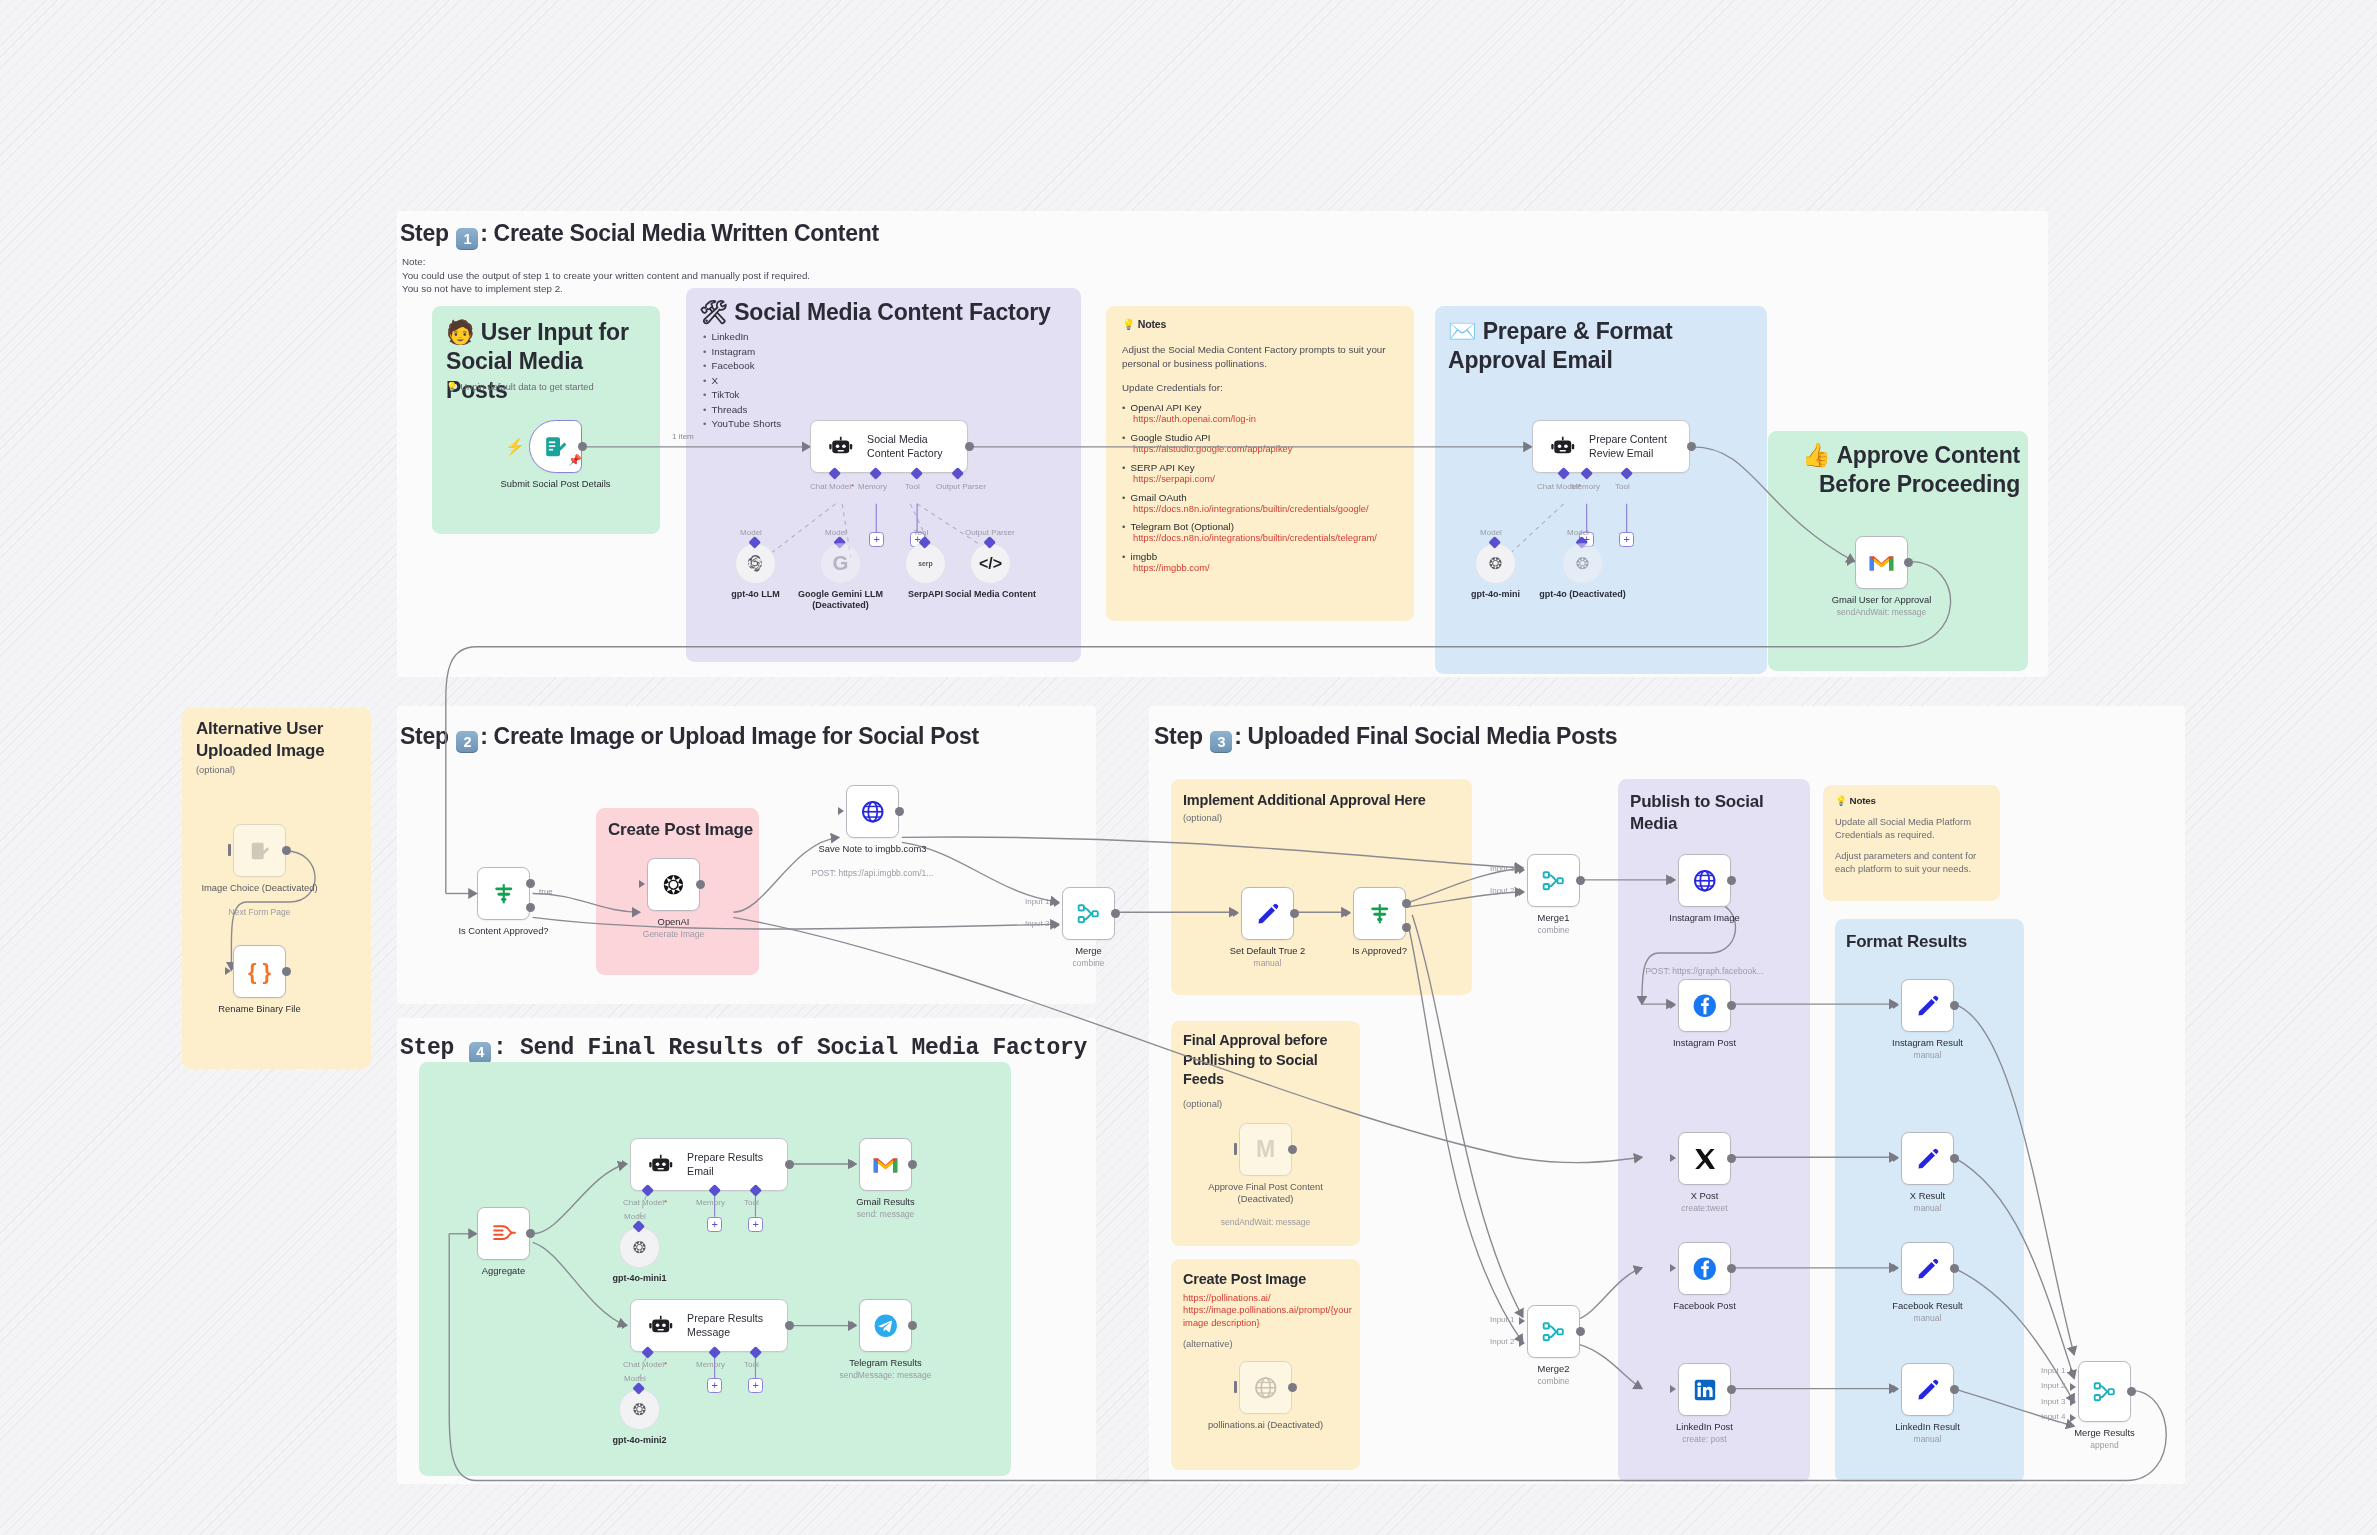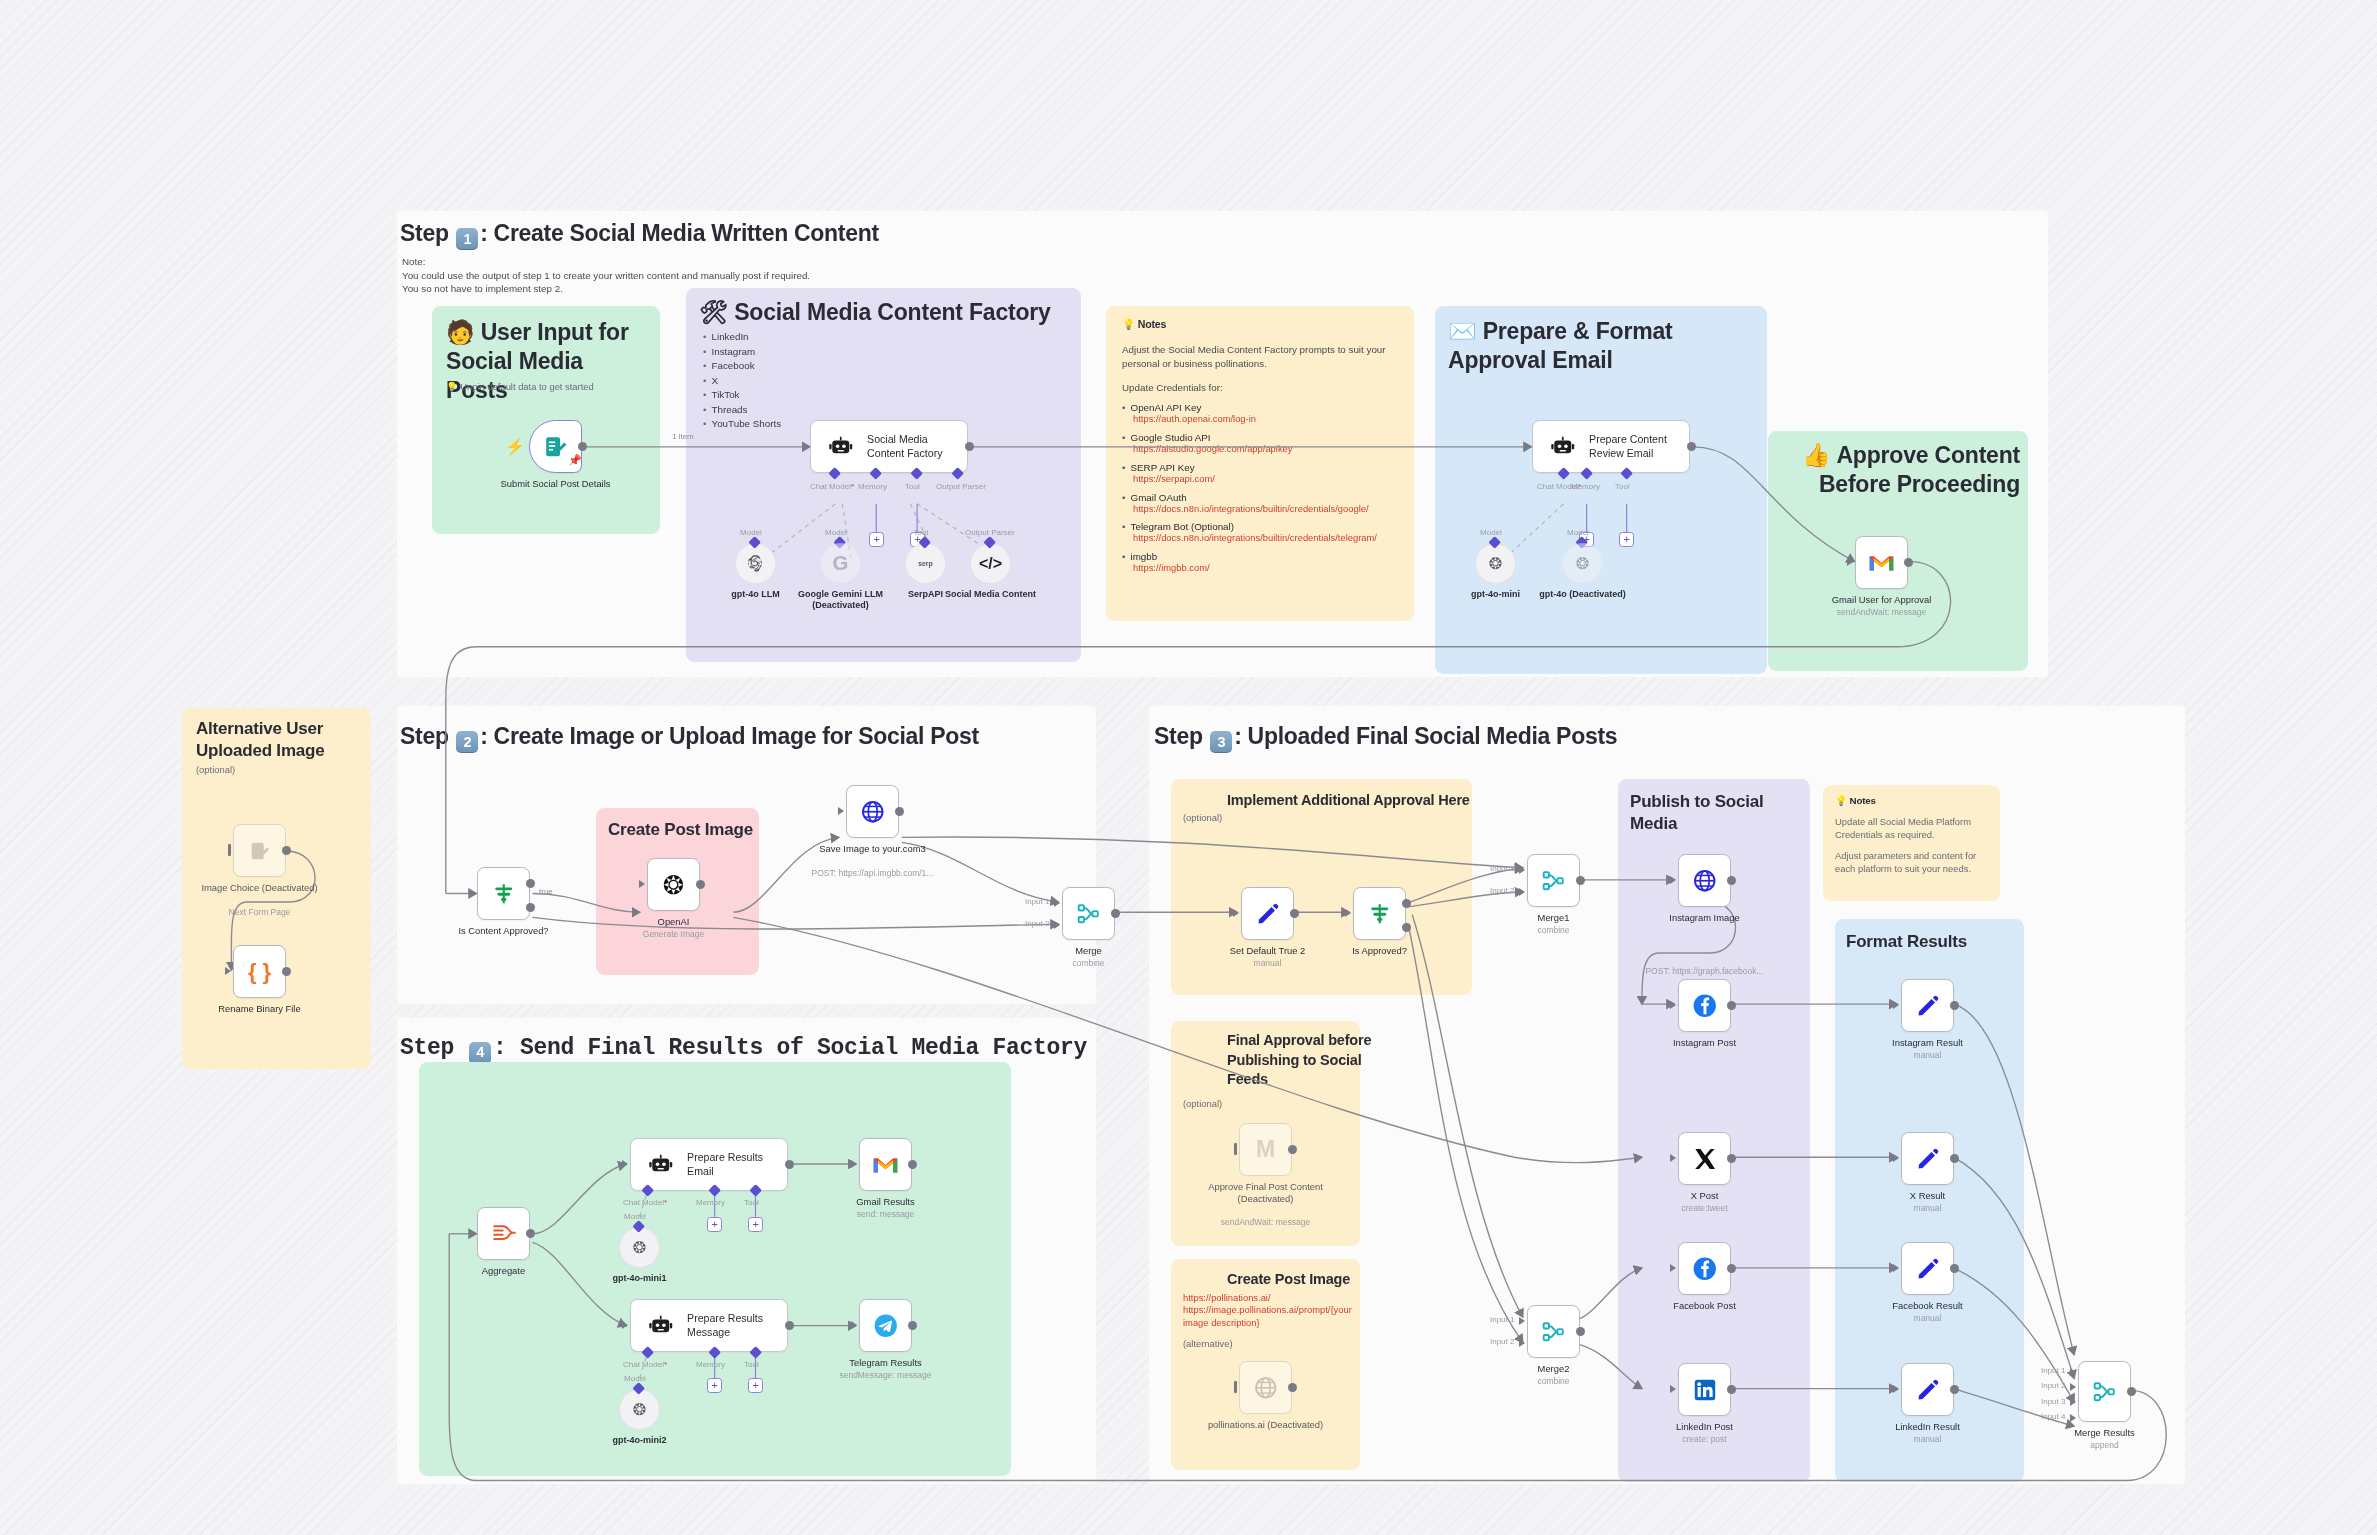--- a/index.html
+++ b/index.html
@@ -32,21 +32,21 @@
   .sticky.blue    { background: #d6e8f8; }
   .sticky.lblue   { background: #d7e9f7; }
   .sticky.pink    { background: #fbd5d9; }
   .sticky.lpurple { background: #e4e1f5; }
 
   .sticky-title {
     font-weight: bold; color: #2b2b35; letter-spacing: -0.2px;
   }
   .big-title   { font-size: 23px; line-height: 29px; }
   .med-title   { font-size: 17px; line-height: 22px; }
-  .small-title { font-size: 14.5px; line-height: 19.6px; margin-left: 44px; }
+  .small-title { font-size: 14.5px; line-height: 19.6px; }
 
   .step-header {
     position: absolute; font-size: 23px; font-weight: bold;
     color: #2b2b35; letter-spacing: -0.3px; white-space: nowrap;
   }
   .step-badge {
     display: inline-block; width: 22px; height: 22px; border-radius: 5.1px;
     background: linear-gradient(#8fb3cf, #6d93b5);
     color: #fff; font-size: 14.5px; line-height: 22px; text-align: center;
     vertical-align: -2.6px; margin: 0 1.7px; font-weight: bold;
@@ -543,21 +543,21 @@
       <svg width="25.5" height="25.5" viewBox="0 0 24 24">
         <circle cx="12" cy="12" r="9.2" fill="none" stroke="#2626e0" stroke-width="1.8"></circle>
         <ellipse cx="12" cy="12" rx="4.2" ry="9.2" fill="none" stroke="#2626e0" stroke-width="1.6"></ellipse>
         <line x1="2.8" y1="12" x2="21.2" y2="12" stroke="#2626e0" stroke-width="1.6"></line>
         <line x1="4.3" y1="7" x2="19.7" y2="7" stroke="#2626e0" stroke-width="1.4"></line>
         <line x1="4.3" y1="17" x2="19.7" y2="17" stroke="#2626e0" stroke-width="1.4"></line>
       </svg>
     </div>
     <span class="arrow-in" style="left:-8.5px; top:22px;"></span>
     <span class="dot-out" style="left:49px; top:22px;"></span>
-    <div class="caption" style="width:111px;">Save Image to your.com3</div>
+    <div class="caption" style="width:111px;">Save Note to imgbb.com3</div>
     <div class="subcaption" style="top:83px; width:179px;">POST: https://api.imgbb.com/1...</div>
   </div>
 
   <div class="node" style="left:1062px; top:887px;">
     <div class="box">
       <svg width="25.5" height="25.5" viewBox="0 0 24 24">
         <rect x="2.5" y="4" width="5" height="5" rx="1.2" fill="none" stroke="#18b3bf" stroke-width="1.8"></rect>
         <rect x="2.5" y="15" width="5" height="5" rx="1.2" fill="none" stroke="#18b3bf" stroke-width="1.8"></rect>
         <rect x="15.5" y="9.5" width="5" height="5" rx="1.2" fill="none" stroke="#18b3bf" stroke-width="1.8"></rect>
         <path d="M7.5 6.5 C12 6.5 12 12 15.5 12 C12 12 12 17.5 7.5 17.5" fill="none" stroke="#18b3bf" stroke-width="1.8"></path>

